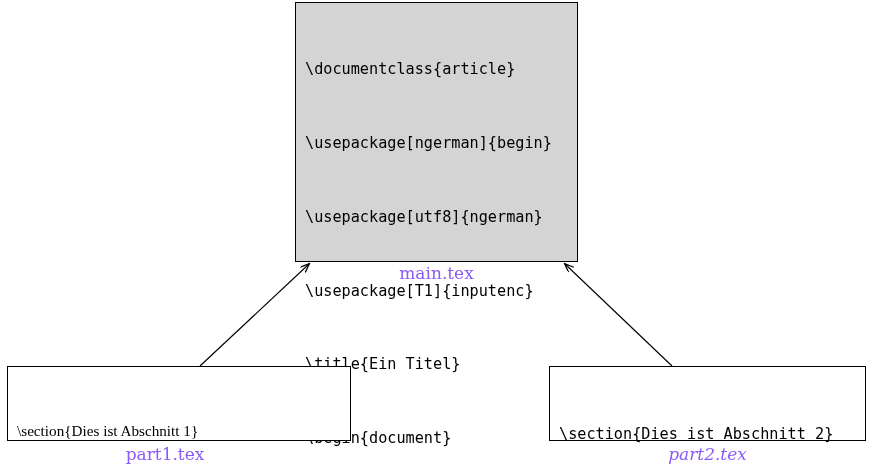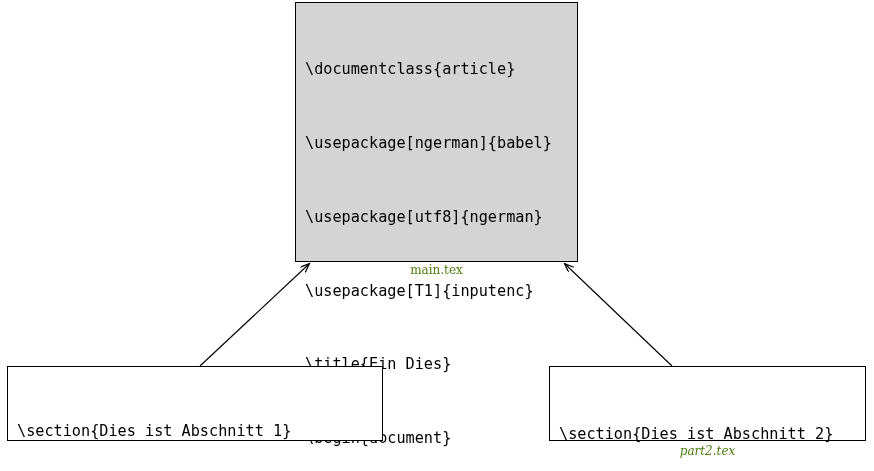--- a/index.html
+++ b/index.html
@@ -41,42 +41,43 @@
     left: 295px;
     top: 2px;
     width: 283px;
     height: 260px;
     background: #d4d4d4;
     padding: 5px 0 8px 9px;
   }
   #part1-box {
     left: 7px;
     top: 366px;
-    width: 376px;
+    width: 344px;
     height: 75px;
     background: #ffffff;
     padding: 3px 8px 0 9px;
+    font-family: Liberation Serif, serif;
   }
   #part2-box {
     left: 549px;
     top: 366px;
     width: 317px;
     height: 75px;
     background: #ffffff;
     padding: 6px 0 0 9px;
   }
   .code-line {
     display: block;
     height: 24.6px;
   }
   .caption {
     position: absolute;
     font-family: "DejaVu Serif", serif;
-    font-size: 12px;
-    color: #4d7c0f;
+    font-size: 17px;
+    color: #8b5cf6;
     text-align: center;
     white-space: nowrap;
   }
   #main-caption {
     left: 295px;
     top: 263px;
     width: 283px;
   }
   #part1-caption {
     left: 7px;
@@ -100,38 +101,39 @@
       <marker id="arrowhead" markerWidth="9" markerHeight="9" refX="7.5" refY="3.2" orient="auto" markerUnits="strokeWidth">
         <path d="M0,0 L8,3.2 L0,6.4" fill="none" stroke="#000000" stroke-width="1.1"></path>
       </marker>
     </defs>
     <line x1="200" y1="366" x2="309" y2="264" stroke="#000000" stroke-width="1.15" marker-end="url(#arrowhead)"></line>
     <line x1="672" y1="366" x2="565" y2="264" stroke="#000000" stroke-width="1.15" marker-end="url(#arrowhead)"></line>
   </svg>
 
   <div class="code-box" id="main-box">
     <span class="code-line">\documentclass{article}</span>
-    <span class="code-line">\usepackage[ngerman]{babel}</span>
+    <span class="code-line">\usepackage[ngerman]{begin}</span>
     <span class="code-line">\usepackage[utf8]{ngerman}</span>
     <span class="code-line">\usepackage[T1]{inputenc}</span>
-    <span class="code-line">\title{Ein Dies}</span>
+    <span class="code-line">\title{Ein Titel}</span>
     <span class="code-line">\begin{document}</span>
     
     
     
     
     
   </div>
   <div class="caption" id="main-caption">main.tex</div>
 
   <div class="code-box" id="part1-box">
     <span class="code-line">\section{Dies ist Abschnitt 1}</span>
     
     
   </div>
+  <div class="caption" id="part1-caption">part1.tex</div>
 
   <div class="code-box" id="part2-box">
     <span class="code-line">\section{Dies ist Abschnitt 2}</span>
     
     
   </div>
   <div class="caption" id="part2-caption">part2.tex</div>
 
 </div>
 

